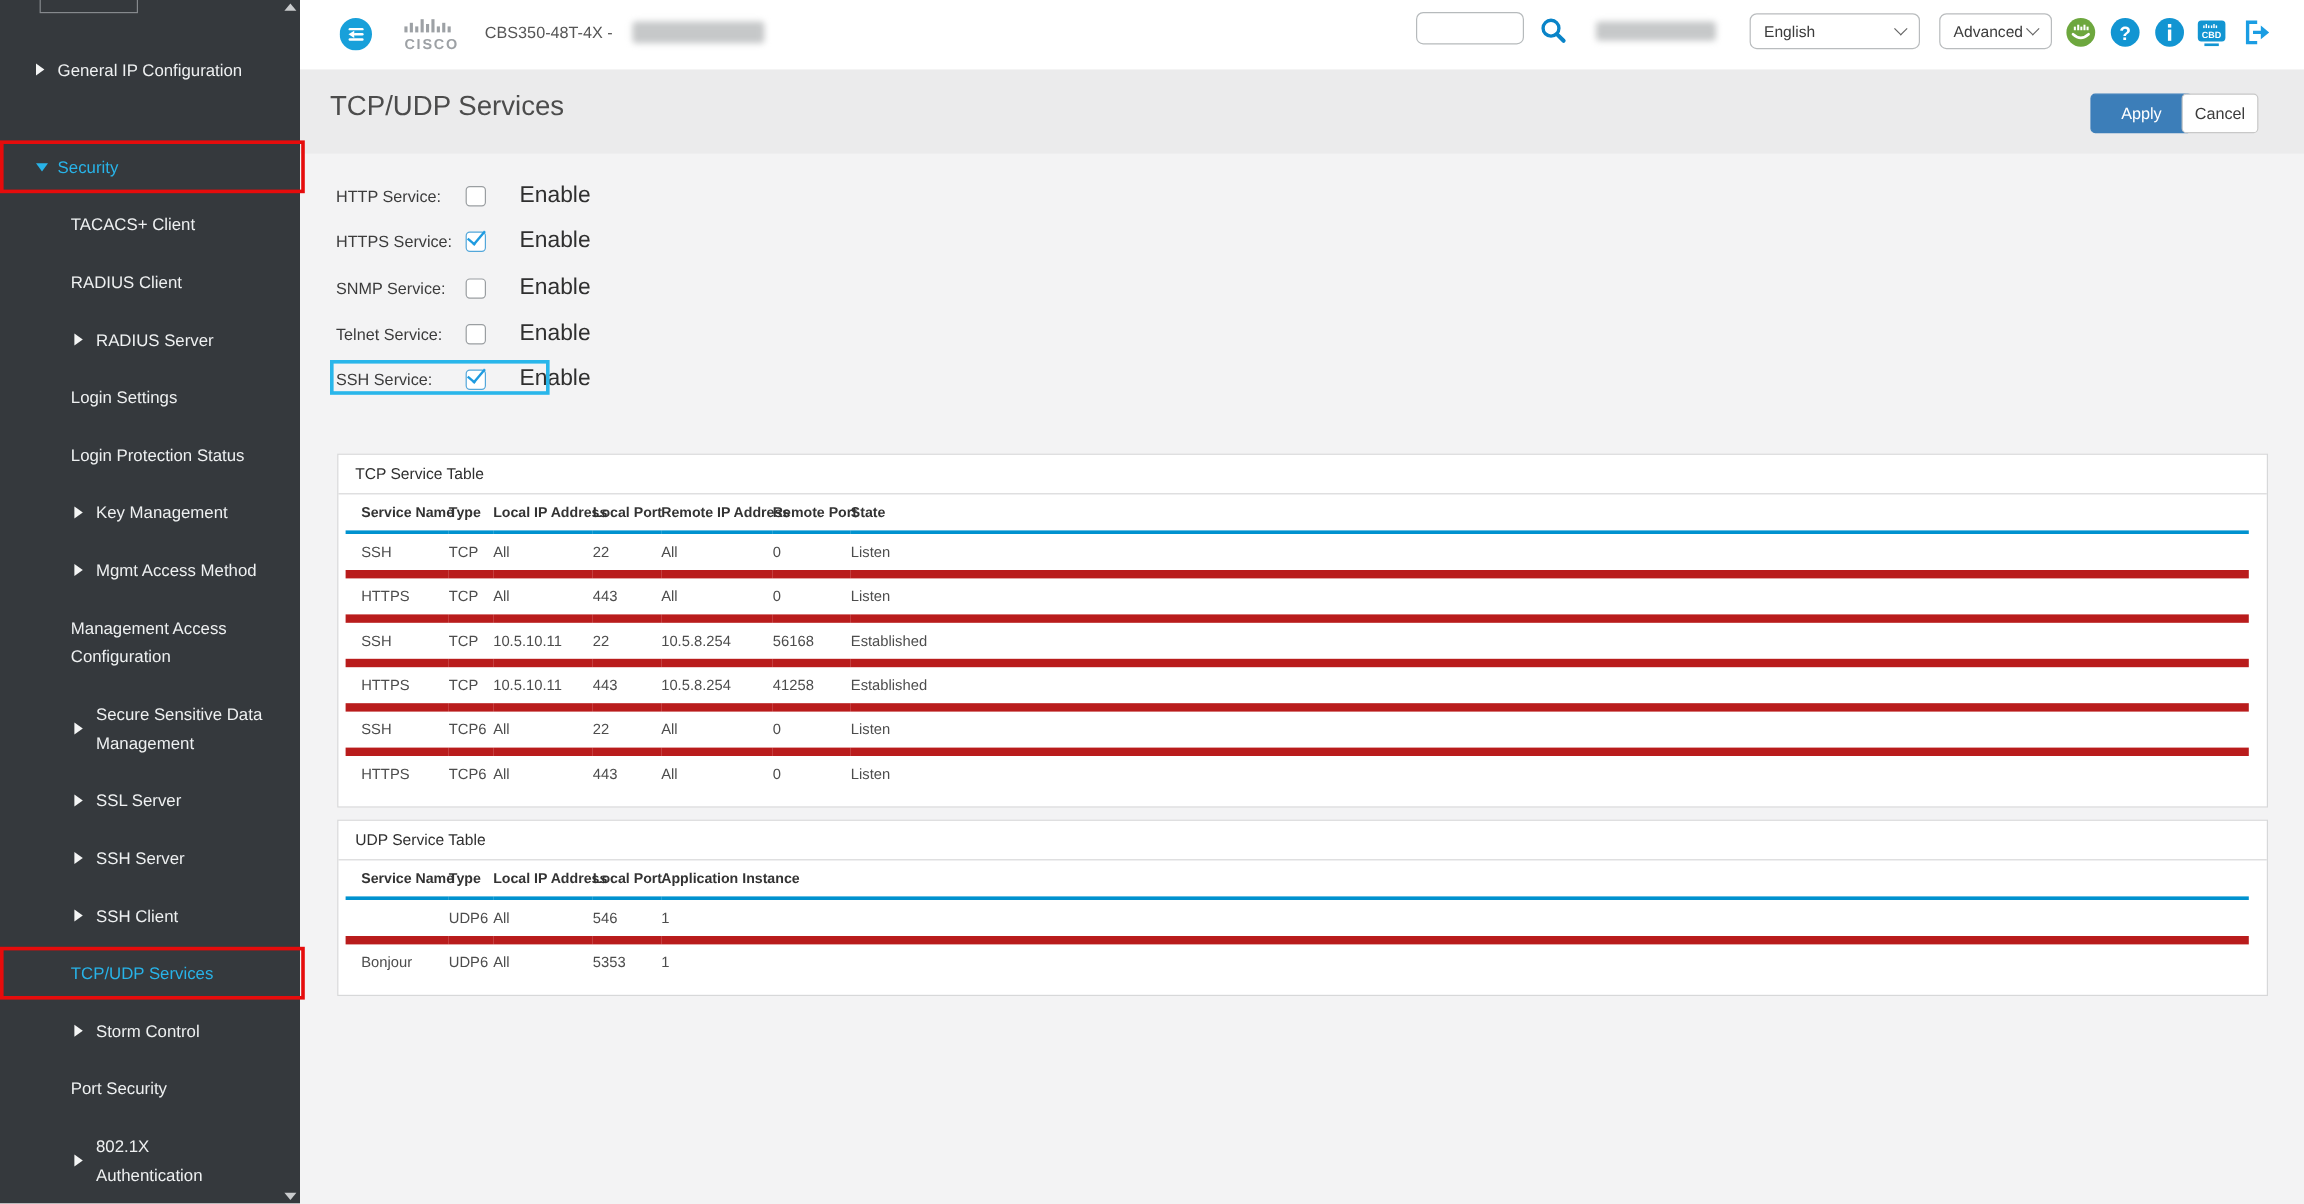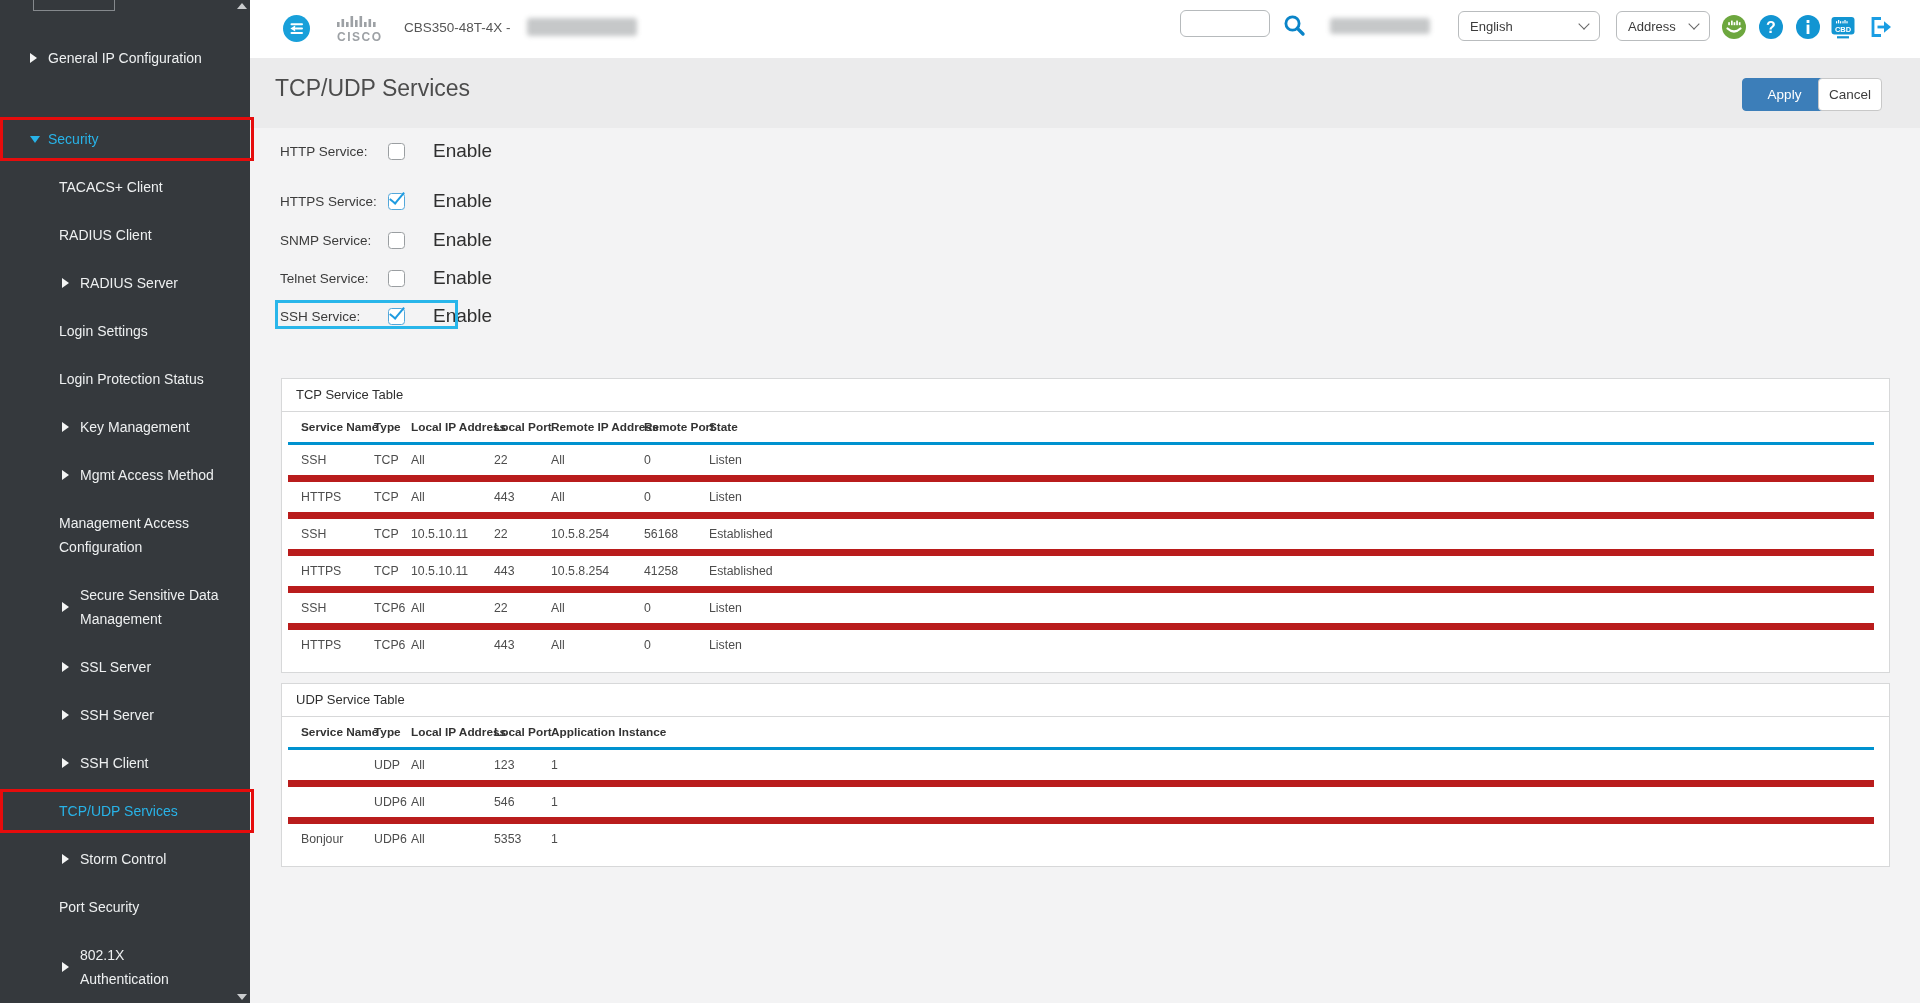--- a/index.html
+++ b/index.html
@@ -198,21 +198,21 @@
         <circle cx="9.5" cy="9.5" r="6.6" fill="none" stroke="#0a84c8" stroke-width="2.8"></circle>
         <line x1="14.4" y1="14.4" x2="20" y2="20" stroke="#0a84c8" stroke-width="3.4" stroke-linecap="round"></line>
       </svg>
       <div class="redact user"></div>
 
       <div class="select-box select-lang">
         <span>English</span>
         <span class="chev"></span>
       </div>
       <div class="select-box select-mode">
-        <span>Address</span>
+        <span>Advanced</span>
         <span class="chev"></span>
       </div>
 
       <svg class="hicon i-feedback" viewBox="0 0 26 26">
         <circle cx="13" cy="13" r="12" fill="#6da73e"></circle>
         <g fill="#fff">
           <rect x="7.2" y="8.2" width="1.7" height="3"></rect>
           <rect x="10" y="6.6" width="1.7" height="4.6"></rect>
           <rect x="12.6" y="8.2" width="1.7" height="3"></rect>
           <rect x="15.2" y="6.6" width="1.7" height="4.6"></rect>
@@ -249,21 +249,21 @@
       </svg>
     </div>
 
     <div class="titlebar">
       <div class="page-title">TCP/UDP Services</div>
     </div>
     <button class="btn btn-apply" style="top:78px;">Apply</button>
     <button class="btn btn-cancel" style="top:78px;">Cancel</button>
 
     <div id="services">
-        <div class="svc-row" style="top: 138px;">
+        <div class="svc-row" style="top: 150px;">
           <span class="svc-label">HTTP Service:</span>
           <span class="cb"></span>
           <span class="svc-enable">Enable</span>
         </div>
         <div class="svc-row" style="top: 188px;">
           <span class="svc-label">HTTPS Service:</span>
           <span class="cb checked"></span>
           <span class="svc-enable">Enable</span>
         </div>
         <div class="svc-row" style="top: 227px;">
@@ -381,27 +381,20 @@
               <th>Service Name</th>
               <th>Type</th>
               <th>Local IP Address</th>
               <th>Local Port</th>
               <th>Application Instance</th>
             </tr>
           </thead>
           <tbody>
             <tr>
               <td></td>
-              <td>UDP</td>
-              <td>All</td>
-              <td>123</td>
-              <td>1</td>
-            </tr>
-            <tr>
-              <td></td>
               <td>UDP6</td>
               <td>All</td>
               <td>546</td>
               <td>1</td>
             </tr>
             <tr>
               <td>Bonjour</td>
               <td>UDP6</td>
               <td>All</td>
               <td>5353</td>

